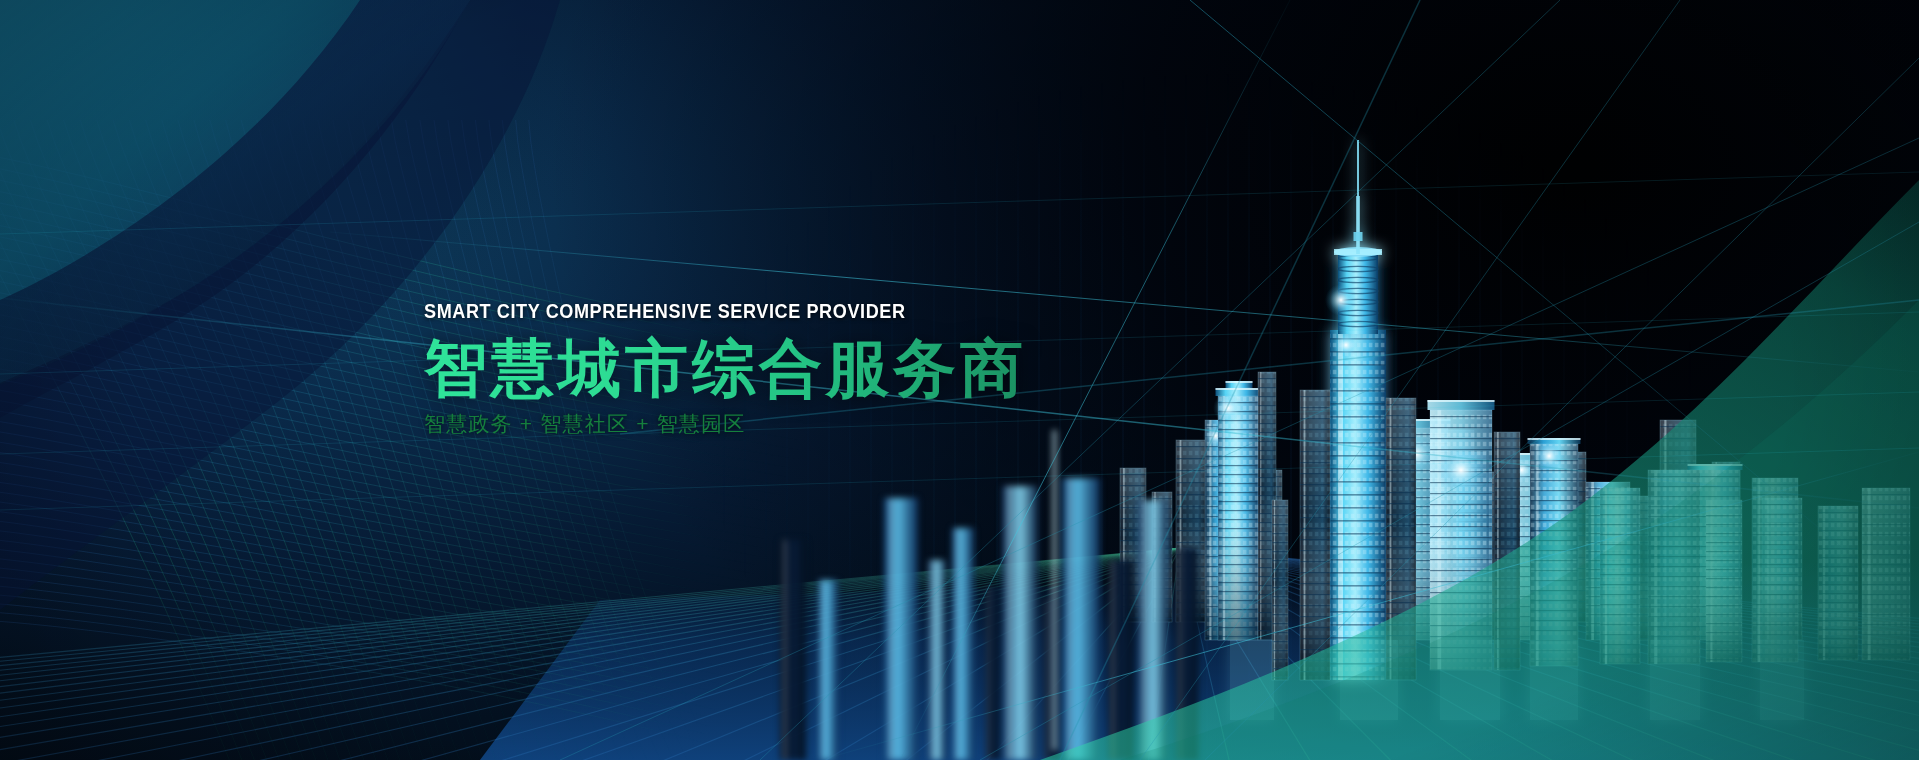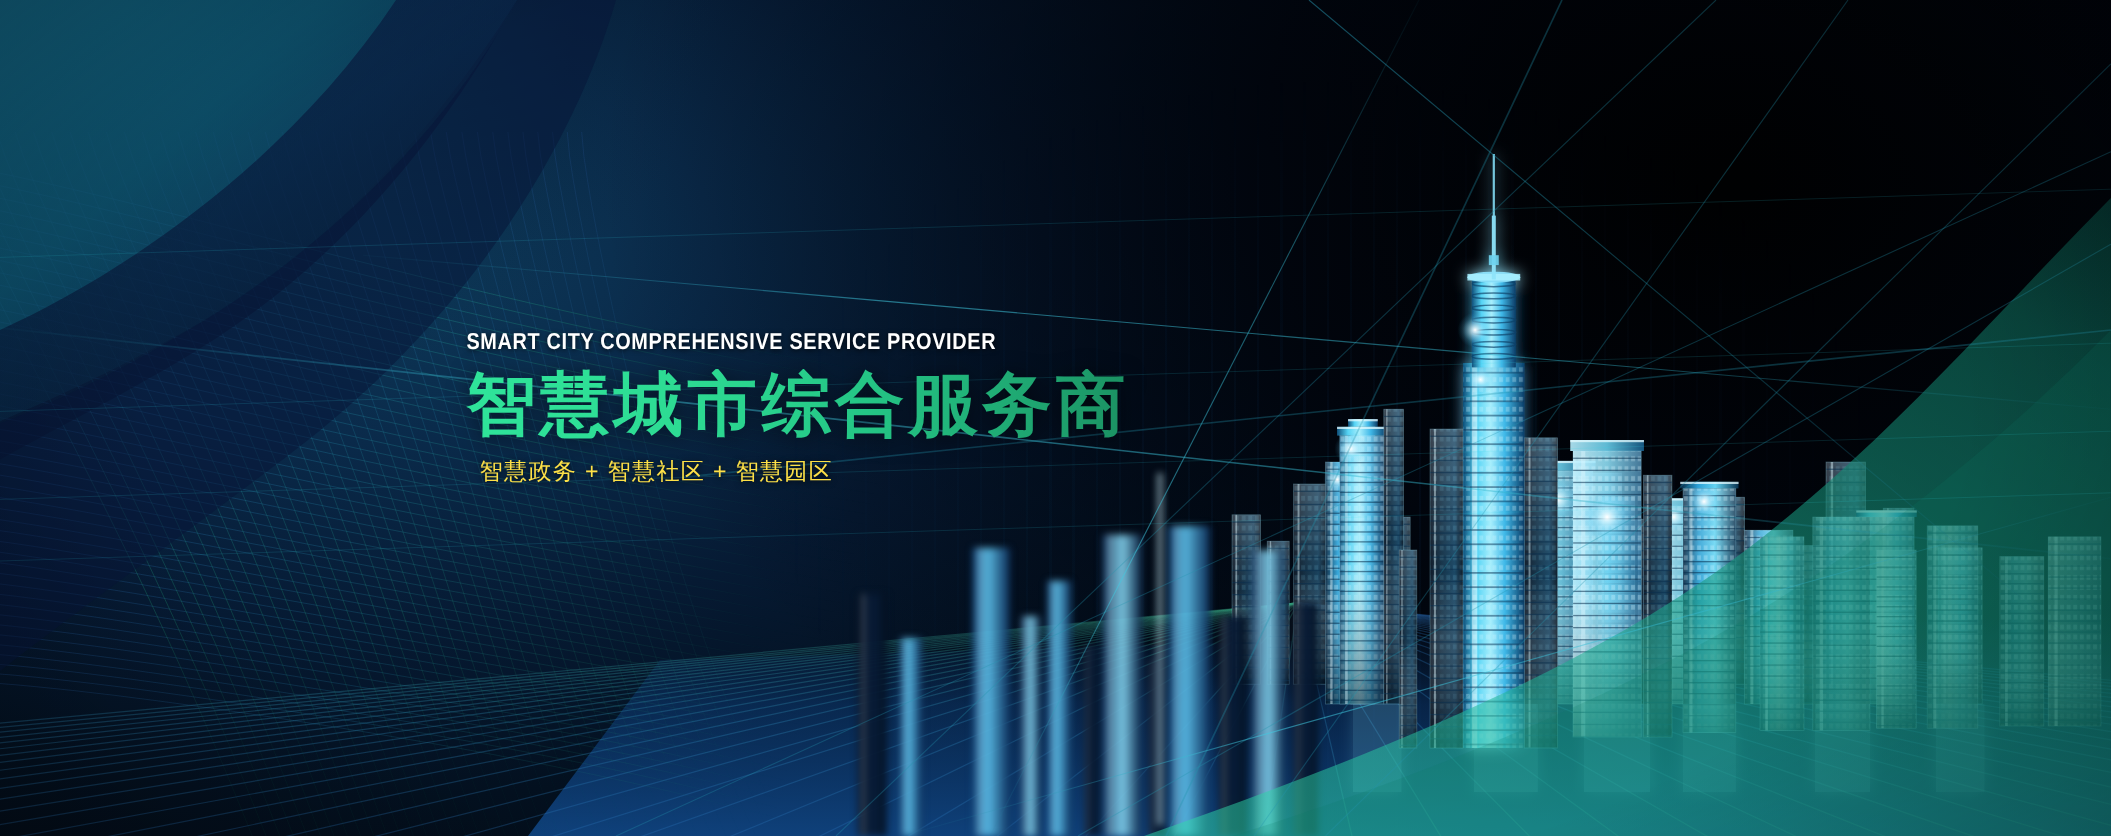--- a/index.html
+++ b/index.html
@@ -70,25 +70,25 @@
     margin: 0 0 8px 0;
     white-space: nowrap;
     background-image: linear-gradient(93deg, #2fe49a 0%, #2ddb93 26%, #24c585 48%, #1d9f6c 72%, #17754f 92%, #125f42 100%);
     -webkit-background-clip: text;
     background-clip: text;
     color: transparent;
     -webkit-text-fill-color: transparent;
     filter: drop-shadow(0 2px 10px rgba(0,0,0,0.55));
   }
   #sub-title {
-    color: #fde047;
+    color: #15803d;
     font-size: 21px;
     font-weight: 500;
     letter-spacing: 1.2px;
-    margin: 12px;
+    margin: 0;
     white-space: nowrap;
     text-shadow: 0 1px 6px rgba(0,0,0,0.8);
   }
 
   
   #city { position: absolute; left: 0; top: 0; width: 1919px; height: 760px; z-index: 20; }
   #ground { position: absolute; left: 0; top: 0; width: 1919px; height: 760px; z-index: 12; }
   #netlines { position: absolute; left: 0; top: 0; width: 1919px; height: 760px; z-index: 30; }
   #mesh { position: absolute; left: -40px; top: 120px; width: 900px; height: 700px; z-index: 15; }
   #swoosh { position: absolute; left: 0; top: 0; width: 1919px; height: 760px; z-index: 16; }

